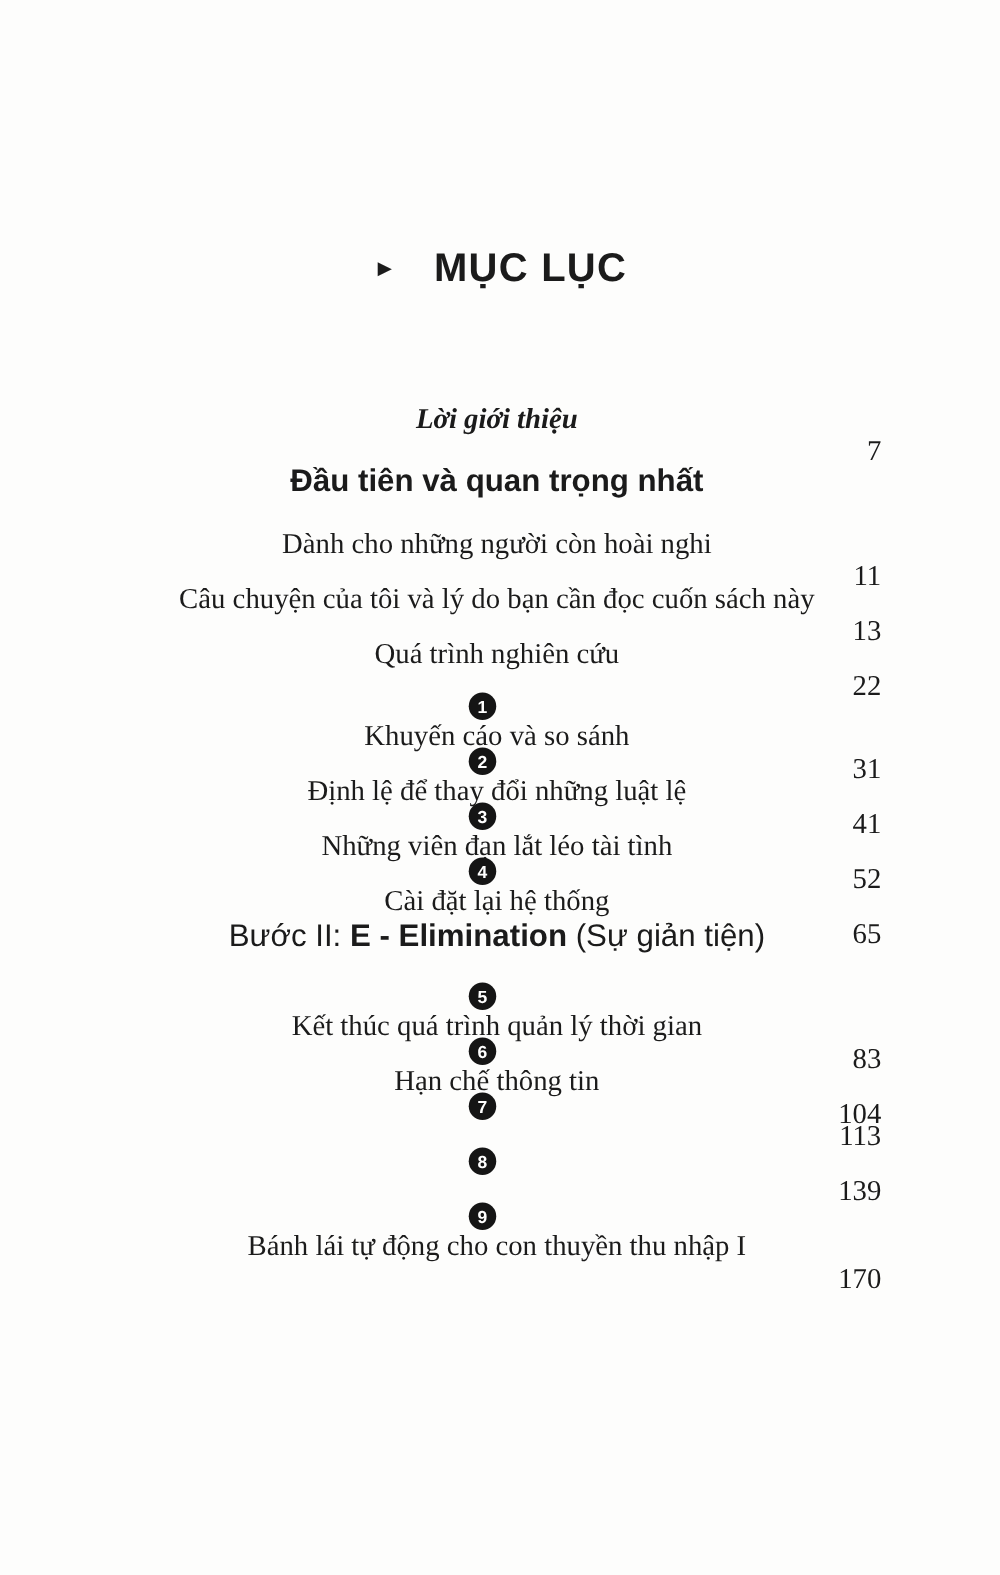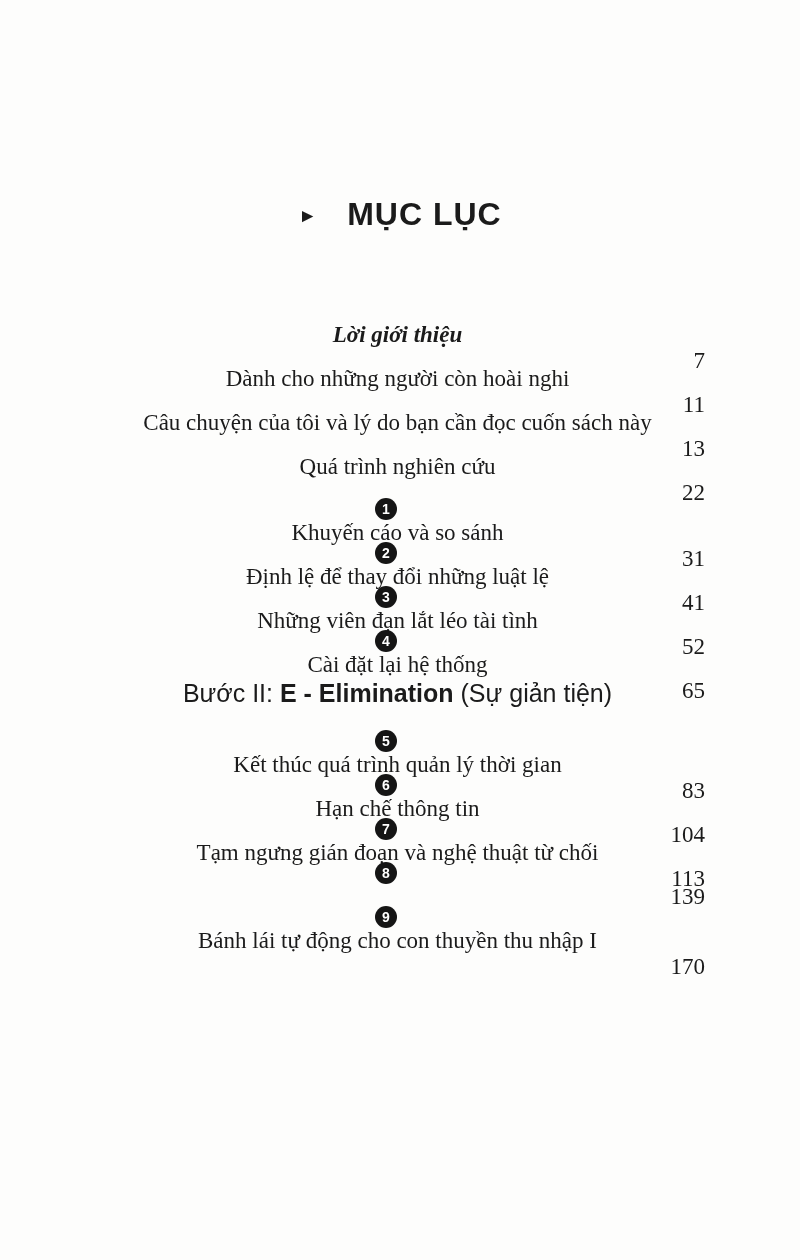--- a/index.html
+++ b/index.html
@@ -103,20 +103,23 @@
     <span class="title-text">MỤC LỤC</span>
   </div>
 
   <div class="toc">
 
     <div class="trow intro">
       <span class="label">Lời giới thiệu</span>
       <span class="pagenum">7</span>
     </div>
 
+    <div class="sheading">
+      <span></span><strong>Đầu tiên và quan trọng nhất</strong><span></span>
+    </div>
 
     <div class="trow">
       <span class="label">Dành cho những người còn hoài nghi</span>
       <span class="pagenum">11</span>
     </div>
     <div class="trow">
       <span class="label">Câu chuyện của tôi và lý do bạn cần đọc cuốn sách này</span>
       <span class="pagenum">13</span>
     </div>
     <div class="trow">
@@ -155,21 +158,20 @@
       <span class="label">Kết thúc quá trình quản lý thời gian</span>
       <span class="pagenum">83</span>
     </div>
     <div class="trow">
       <span class="bullet">6</span>
       <span class="label">Hạn chế thông tin</span>
       <span class="pagenum">104</span>
     </div>
     <div class="trow">
       <span class="bullet">7</span>
-      <span class="label">Tạm ngưng gián đoạn và nghệ thuật từ chối</span>
       <span class="pagenum">113</span>
     </div>
 
 
     <div class="trow">
       <span class="bullet">8</span>
       <span class="pagenum">139</span>
     </div>
     <div class="trow">
       <span class="bullet">9</span>

